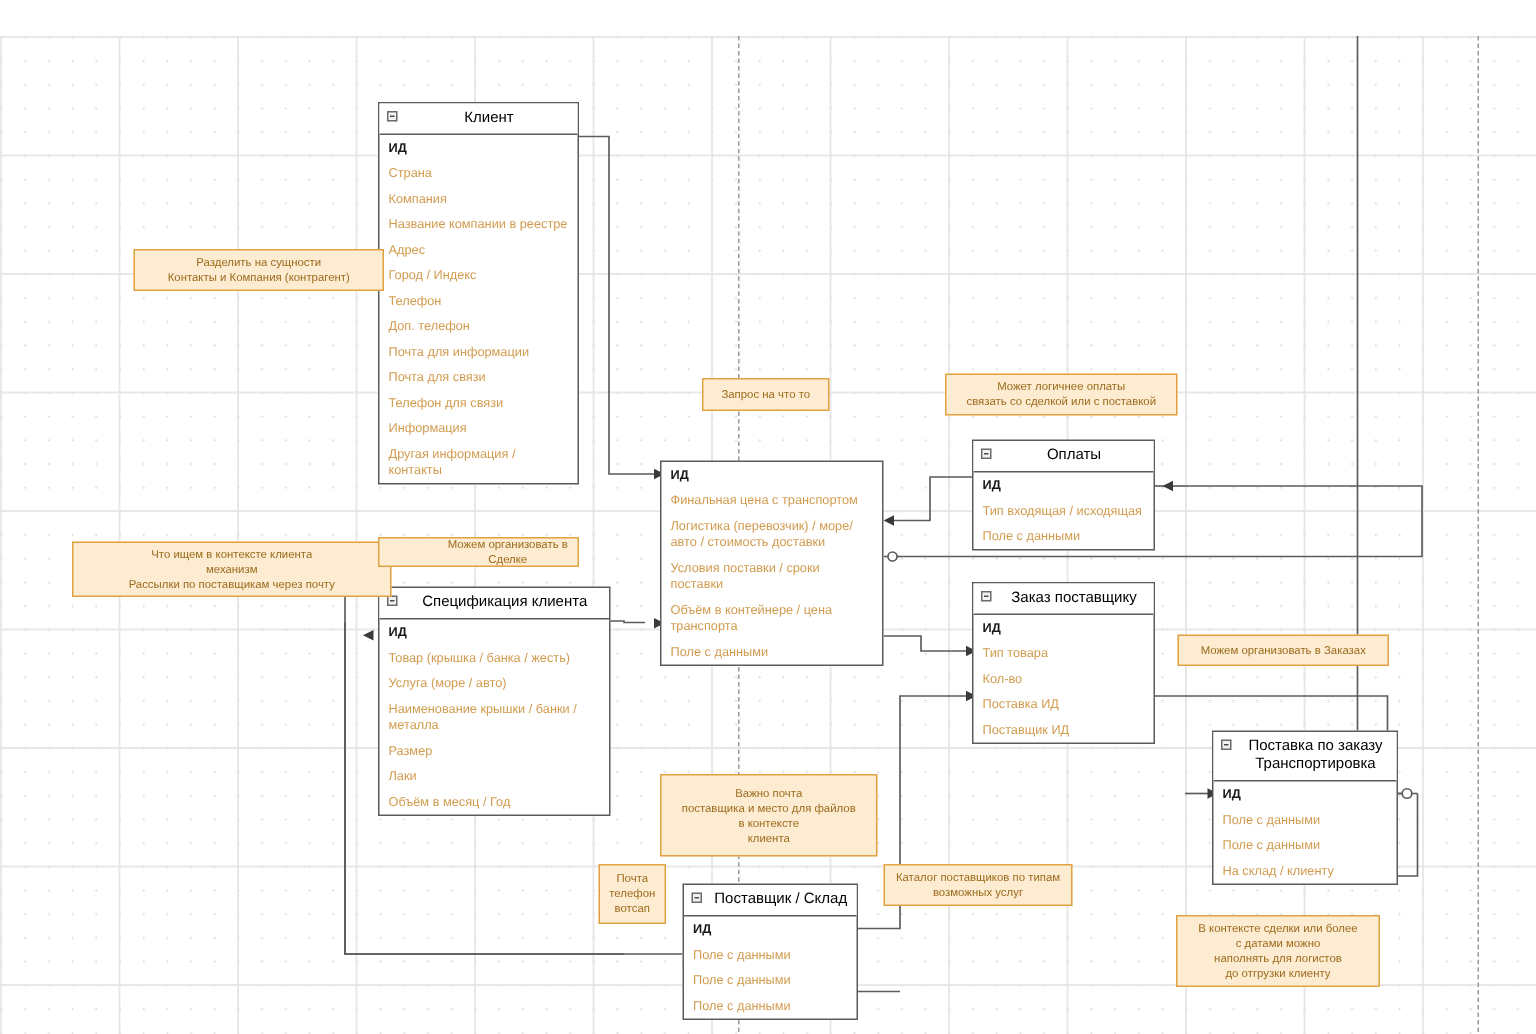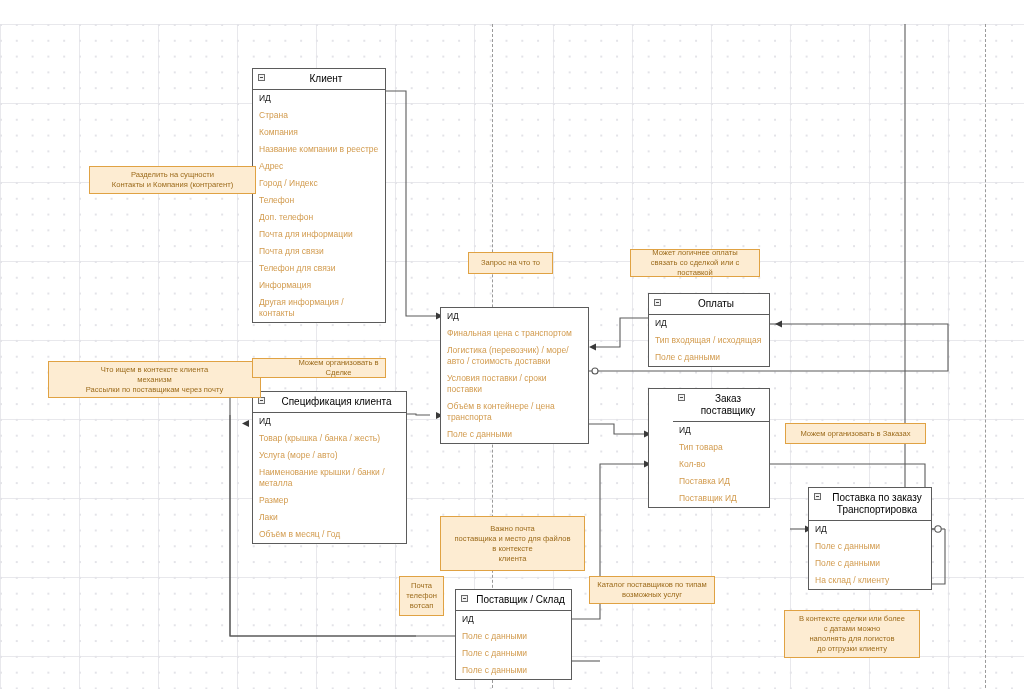--- a/index.html
+++ b/index.html
@@ -59,21 +59,21 @@
   .entity .collapse-icon:after{
     content:"";position:absolute;left:1px;top:2px;width:3px;height:1px;background:#4a4a4a;
   }
   .entity .ent-rows{padding:0;}
   .entity .ent-row{
     padding:3px 5px 3px 6px;
     line-height:11px;
     color:#d29b4e;
     white-space:pre-line;
   }
-  .entity .ent-row.pk{color:#1a1a1a;}
+  .entity .ent-row.pk{color:#1a1a1a;font-weight:bold;}
 
   
   .note{
     position:absolute;
     background:#fdecd2;
     border:1px solid #e0a243;
     box-sizing:border-box;
     color:#9c6b1c;
     font-size:7.6px;
     line-height:10px;
@@ -183,21 +183,21 @@
         </div>
       </div>
       <div class="entity" style="left: 648px; top: 269px; width: 122px;">
         <div class="ent-head"><span class="collapse-icon"></span><span>Оплаты</span></div>
         <div class="ent-rows">
           <div class="ent-row pk">ИД</div>
           <div class="ent-row">Тип входящая / исходящая</div>
           <div class="ent-row">Поле с данными</div>
         </div>
       </div>
-      <div class="entity" style="left: 648px; top: 364px; width: 122px; padding-left: 24px;">
+      <div class="entity" style="left: 648px; top: 364px; width: 122px;">
         <div class="ent-head"><span class="collapse-icon"></span><span>Заказ поставщику</span></div>
         <div class="ent-rows">
           <div class="ent-row pk">ИД</div>
           <div class="ent-row">Тип товара</div>
           <div class="ent-row">Кол-во</div>
           <div class="ent-row">Поставка ИД</div>
           <div class="ent-row">Поставщик ИД</div>
         </div>
       </div>
       <div class="entity" style="left: 808px; top: 463px; width: 124px;">
@@ -222,21 +222,21 @@
     </div>
 
   <div id="note-layer">
       <div class="note" style="left: 89px; top: 142px; width: 167px; height: 28px;">Разделить на сущности
 Контакты и Компания (контрагент)</div>
       <div class="note" style="left: 48px; top: 337px; width: 213px; height: 37px;">Что ищем в контексте клиента
 механизм
 Рассылки по поставщикам через почту</div>
       <div class="note" style="left: 252px; top: 334px; width: 134px; height: 20px; padding-left: 44px;">Можем организовать в Сделке</div>
       <div class="note" style="left: 468px; top: 228px; width: 85px; height: 22px;">Запрос на что то</div>
-      <div class="note" style="left: 630px; top: 225px; width: 130px; height: 28px;">Может логичнее оплаты
+      <div class="note" style="left: 630px; top: 225px; width: 155px; height: 28px;">Может логичнее оплаты
 связать со сделкой или с поставкой</div>
       <div class="note" style="left: 785px; top: 399px; width: 141px; height: 21px;">Можем организовать в Заказах</div>
       <div class="note" style="left: 440px; top: 492px; width: 145px; height: 55px;">Важно почта
 поставщика и место для файлов
 в контексте
 клиента</div>
       <div class="note" style="left: 399px; top: 552px; width: 45px; height: 40px;">Почта
 телефон
 вотсап</div>
       <div class="note" style="left: 589px; top: 552px; width: 126px; height: 28px;">Каталог поставщиков по типам

